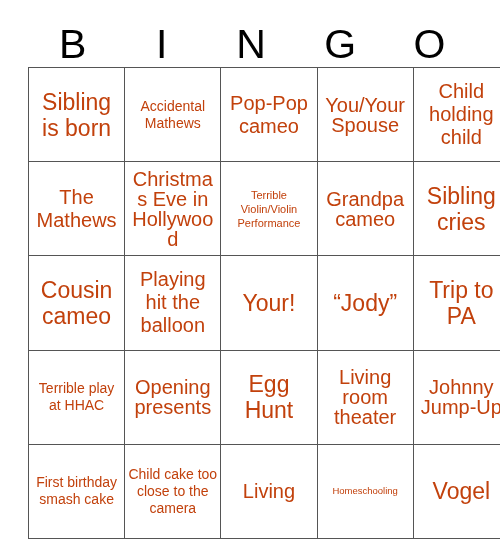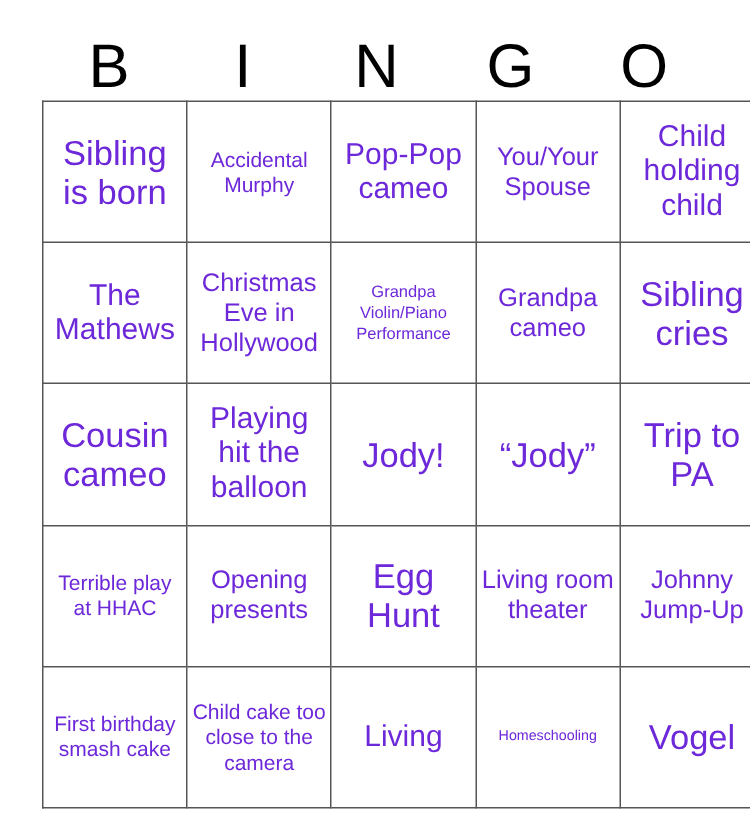--- a/index.html
+++ b/index.html
@@ -65,27 +65,27 @@
     padding: 2px 3px;
     text-align: center;
     vertical-align: middle;
     overflow: hidden;
     word-wrap: break-word;
   }
   .cell-text {
     display: block;
     width: 100%;
     text-align: center;
-    color: #6d28d9;
+    color: #c2410c;
   }
 
   
   .fs-xl  { font-size: 23px; line-height: 26px; }
   .fs-lg  { font-size: 20px; line-height: 23px; }
-  .fs-md  { font-size: 17px; line-height: 20px; }
+  .fs-md  { font-size: 20px; line-height: 20px; }
   .fs-sm  { font-size: 14px; line-height: 17px; }
   .fs-xs  { font-size: 11px; line-height: 14px; }
   .fs-xxs { font-size: 9.5px; line-height: 12px; }
 </style>
 </head>
 <body>
 
 <div id="card">
 
   <div id="header">
@@ -96,58 +96,58 @@
     <div class="header-letter">O</div>
   </div>
 
   <table id="grid">
     <tbody>
       <tr>
         <td>
             <span class="cell-text fs-xl">Sibling is born</span>
           </td>
         <td>
-            <span class="cell-text fs-sm">Accidental Murphy</span>
+            <span class="cell-text fs-sm">Accidental Mathews</span>
           </td>
         <td>
             <span class="cell-text fs-lg">Pop-Pop cameo</span>
           </td>
         <td>
             <span class="cell-text fs-md">You/Your Spouse</span>
           </td>
         <td>
             <span class="cell-text fs-lg">Child holding child</span>
           </td>
       </tr>
       <tr>
         <td>
             <span class="cell-text fs-lg">The Mathews</span>
           </td>
         <td>
             <span class="cell-text fs-md">Christmas Eve in Hollywood</span>
           </td>
         <td>
-            <span class="cell-text fs-xs">Grandpa Violin/Piano Performance</span>
+            <span class="cell-text fs-xs">Terrible Violin/Violin Performance</span>
           </td>
         <td>
             <span class="cell-text fs-md">Grandpa cameo</span>
           </td>
         <td>
             <span class="cell-text fs-xl">Sibling cries</span>
           </td>
       </tr>
       <tr>
         <td>
             <span class="cell-text fs-xl">Cousin cameo</span>
           </td>
         <td>
             <span class="cell-text fs-lg">Playing hit the balloon</span>
           </td>
         <td>
-            <span class="cell-text fs-xl">Jody!</span>
+            <span class="cell-text fs-xl">Your!</span>
           </td>
         <td>
             <span class="cell-text fs-xl">“Jody”</span>
           </td>
         <td>
             <span class="cell-text fs-xl">Trip to PA</span>
           </td>
       </tr>
       <tr>
         <td>

